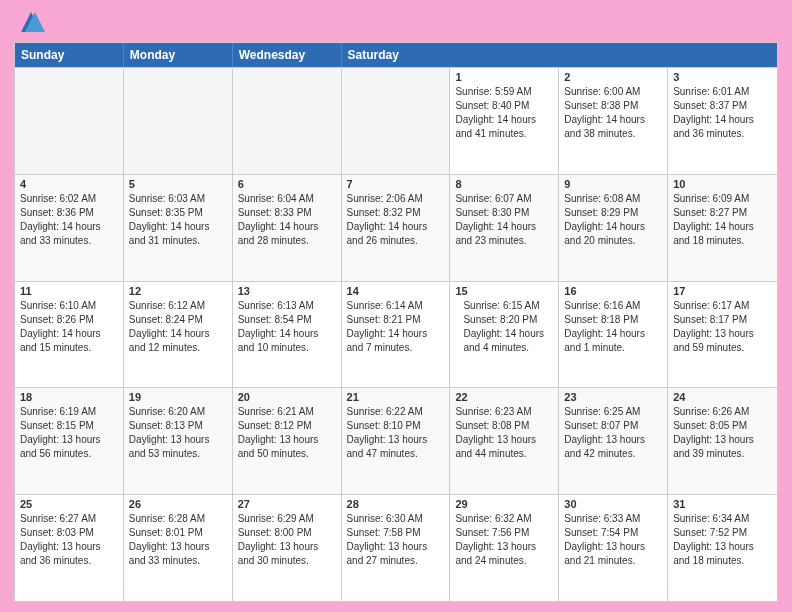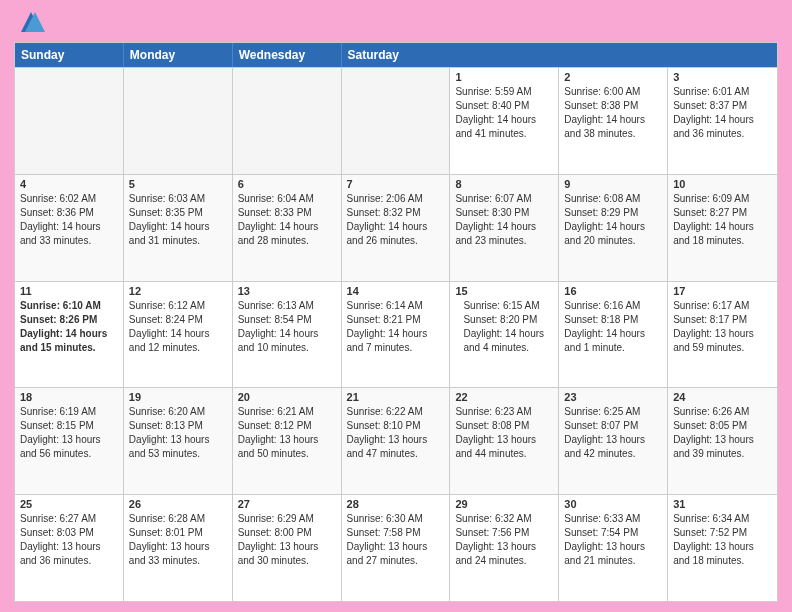--- a/index.html
+++ b/index.html
@@ -220,21 +220,21 @@
             <span class="day-num">10</span>
             <div class="day-info" style="white-space: pre-line;">Sunrise: 6:09 AM
 Sunset: 8:27 PM
 Daylight: 14 hours
 and 18 minutes.</div>
           </div>
         </div>
         <div class="cal-week">
           <div class="cal-cell">
             <span class="day-num">11</span>
-            <div class="day-info" style="white-space: pre-line; font-weight: bold;">Sunrise: 6:10 AM
+            <div class="day-info" style="white-space: pre-line;">Sunrise: 6:10 AM
 Sunset: 8:26 PM
 Daylight: 14 hours
 and 15 minutes.</div>
           </div>
           <div class="cal-cell">
             <span class="day-num">12</span>
             <div class="day-info" style="white-space: pre-line;">Sunrise: 6:12 AM
 Sunset: 8:24 PM
 Daylight: 14 hours
 and 12 minutes.</div>

